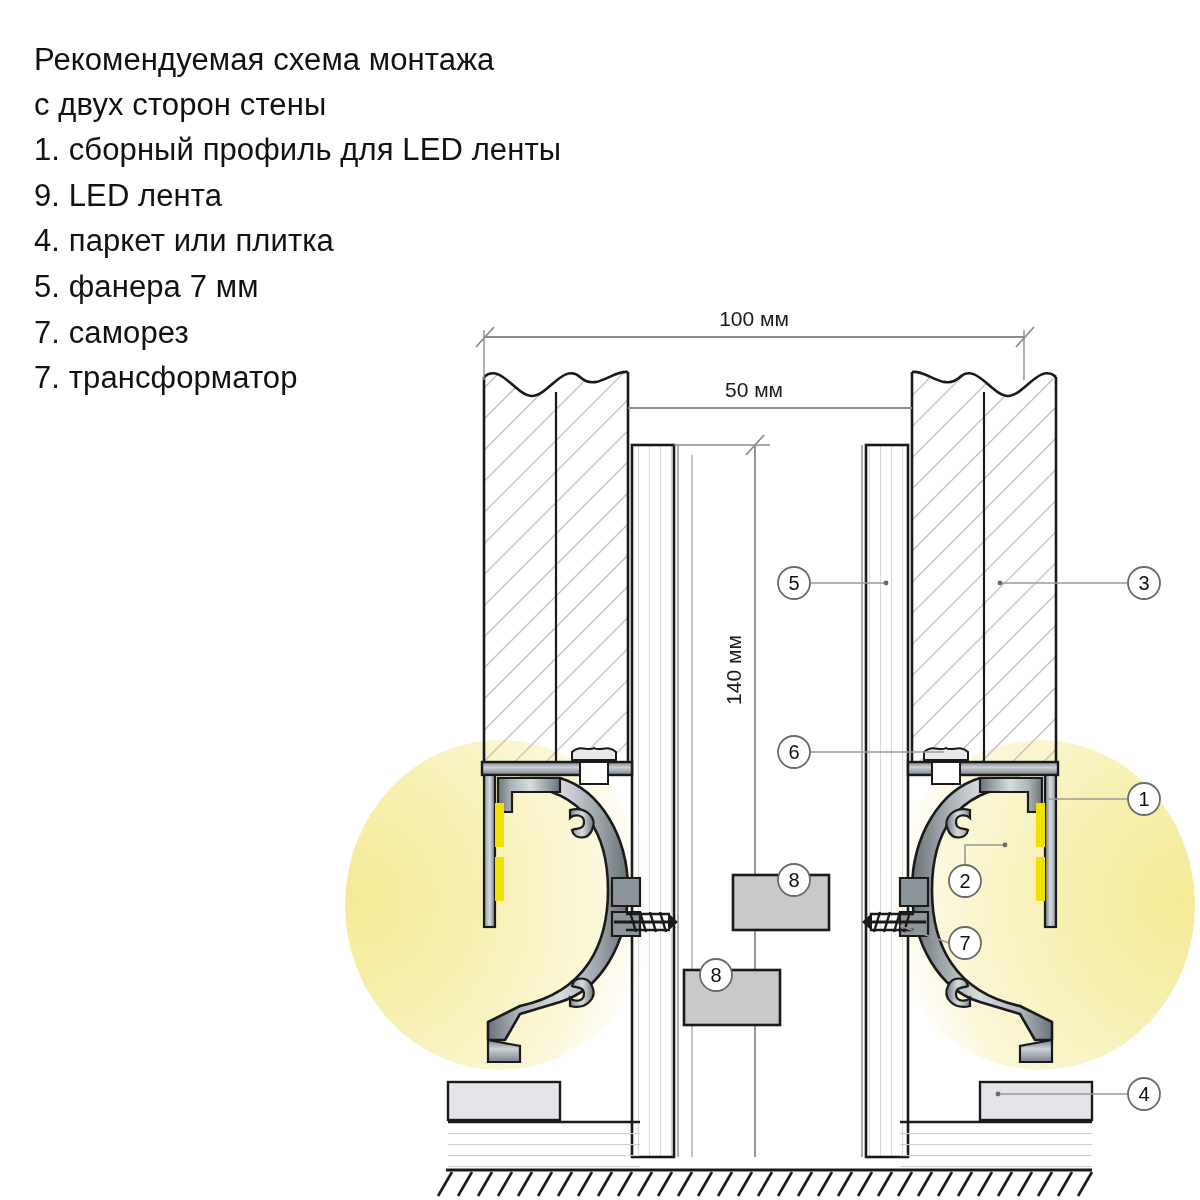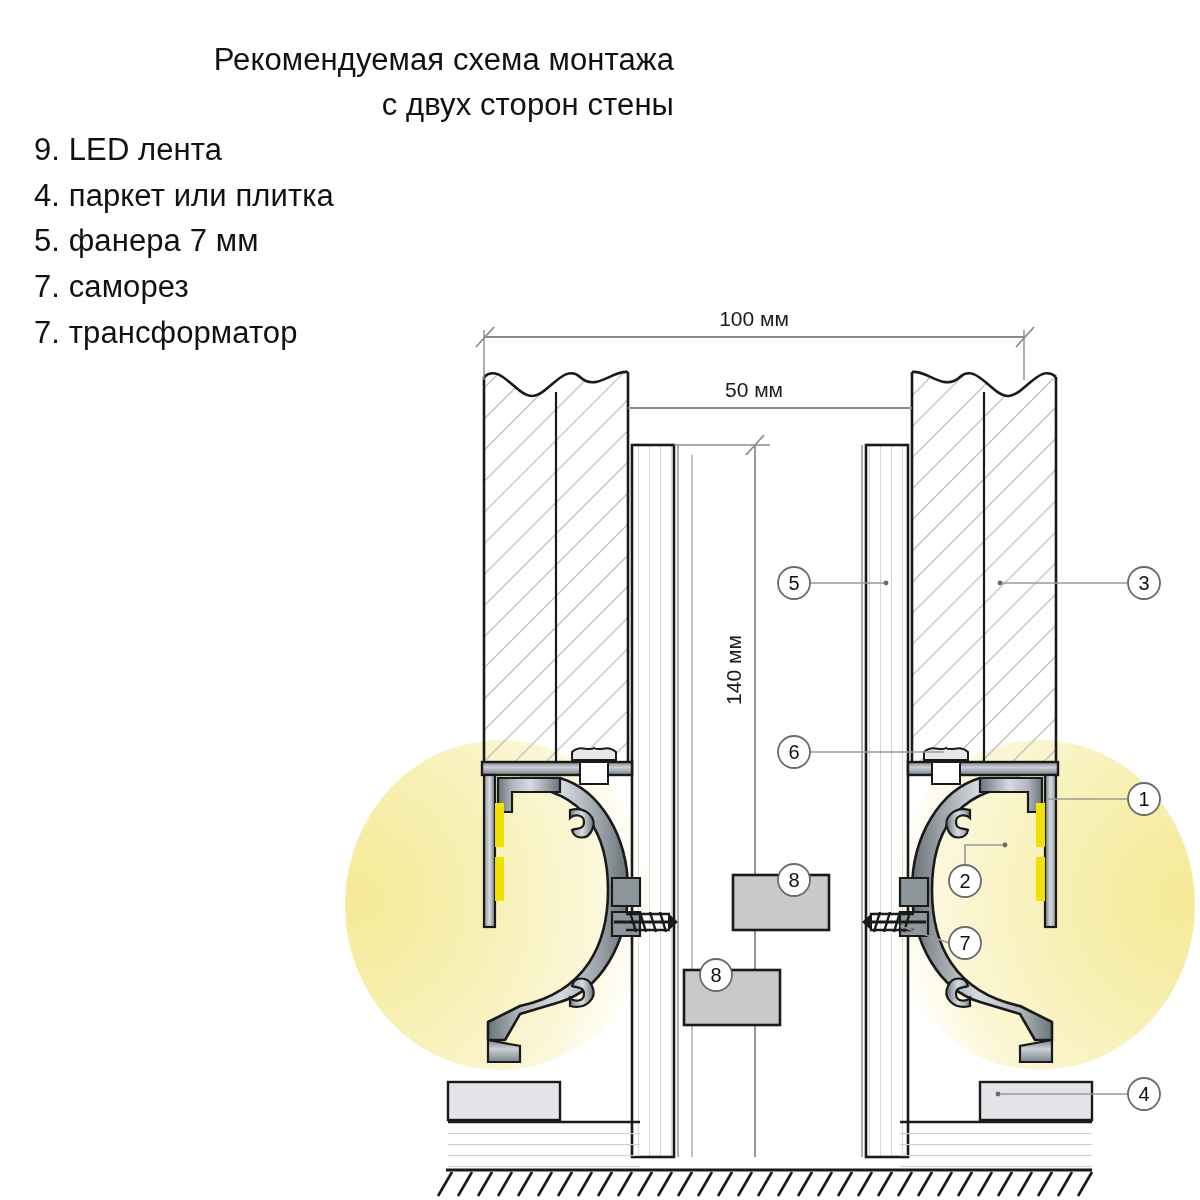--- a/index.html
+++ b/index.html
@@ -19,21 +19,20 @@
     left:34px; top:38px;
     width:640px;
   }
   .legend-title{
     font-size:31px;
     line-height:1.44;
     font-weight:400;
     color:#111;
     white-space:pre-line;
     letter-spacing:.1px;
-    text-align:right;
   }
   .legend-list{
     margin:0;padding:0;list-style:none;
     font-size:31px;
     line-height:1.47;
     color:#111;
     letter-spacing:.1px;
   }
   .legend-list li{white-space:nowrap;}
 
@@ -49,20 +48,21 @@
 </style>
 </head>
 <body>
 
 <div id="root">
 
   <div class="legend">
     <div class="legend-title">Рекомендуемая схема монтажа</div>
     <div class="legend-title">с двух сторон стены</div>
     <ul class="legend-list">
+      <li>1. сборный профиль для LED ленты</li>
       <li>9. LED лента</li>
       <li>4. паркет или плитка</li>
       <li>5. фанера 7 мм</li>
       <li>7. саморез</li>
       <li>7. трансформатор</li>
     </ul>
   </div>
 
   <svg id="drawing" viewBox="0 0 1200 1200" width="1200" height="1200">
     <defs>

